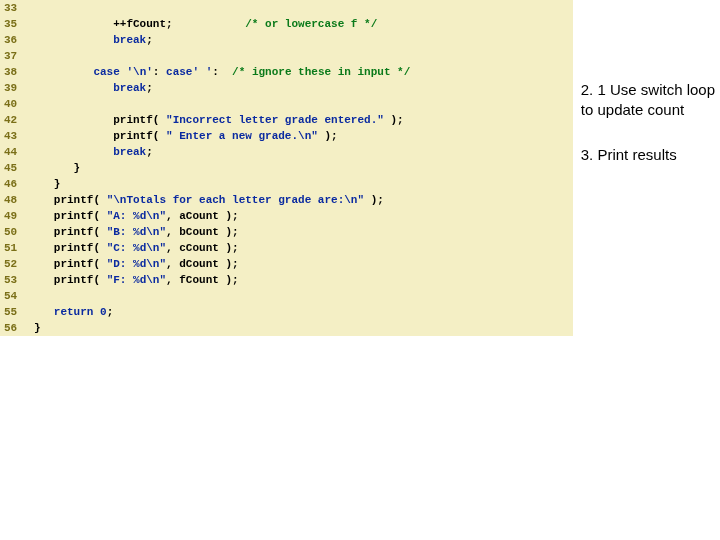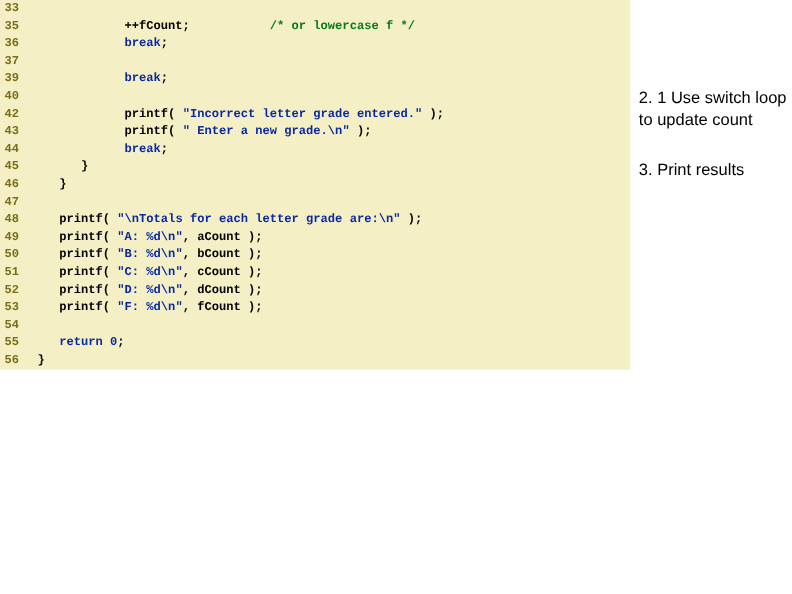--- a/index.html
+++ b/index.html
@@ -73,20 +73,24 @@
           </tr>
           <tr>
             <td class="ln">36</td>
             <td class="codecell">            <span class="kw">break</span>;</td>
           </tr>
           <tr>
             <td class="ln">37</td>
             <td class="codecell"></td>
           </tr>
           <tr>
+            <td class="ln">38</td>
+            <td class="codecell">         <span class="kw">case</span> <span class="ch">'\n'</span>: <span class="kw">case</span><span class="ch">' '</span>:  <span class="cm">/* ignore these in input */</span></td>
+          </tr>
+          <tr>
             <td class="ln">39</td>
             <td class="codecell">            <span class="kw">break</span>;</td>
           </tr>
           <tr>
             <td class="ln">40</td>
             <td class="codecell"></td>
           </tr>
           <tr>
             <td class="ln">42</td>
             <td class="codecell">            printf( <span class="str">"Incorrect letter grade entered."</span> );</td>
@@ -99,24 +103,20 @@
             <td class="ln">44</td>
             <td class="codecell">            <span class="kw">break</span>;</td>
           </tr>
           <tr>
             <td class="ln">45</td>
             <td class="codecell">      }</td>
           </tr>
           <tr>
             <td class="ln">46</td>
             <td class="codecell">   }</td>
-          </tr>
-          <tr>
-            <td class="ln">47</td>
-            <td class="codecell"></td>
           </tr>
           <tr>
             <td class="ln">48</td>
             <td class="codecell">   printf( <span class="str">"\nTotals for each letter grade are:\n"</span> );</td>
           </tr>
           <tr>
             <td class="ln">49</td>
             <td class="codecell">   printf( <span class="str">"A: %d\n"</span>, aCount );</td>
           </tr>
           <tr>

